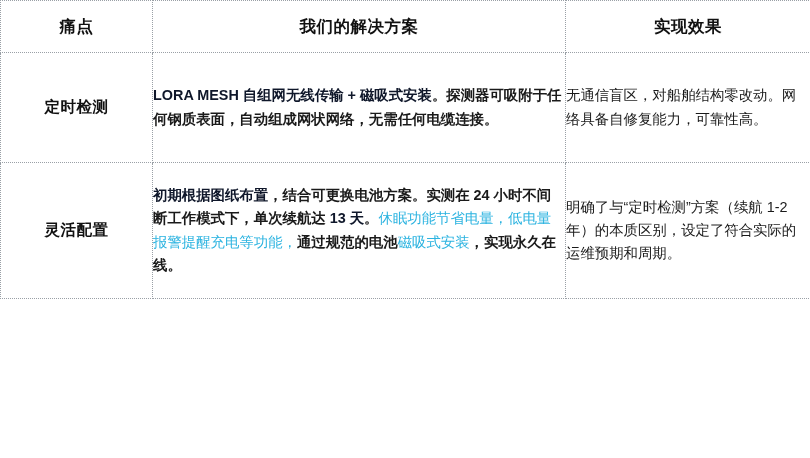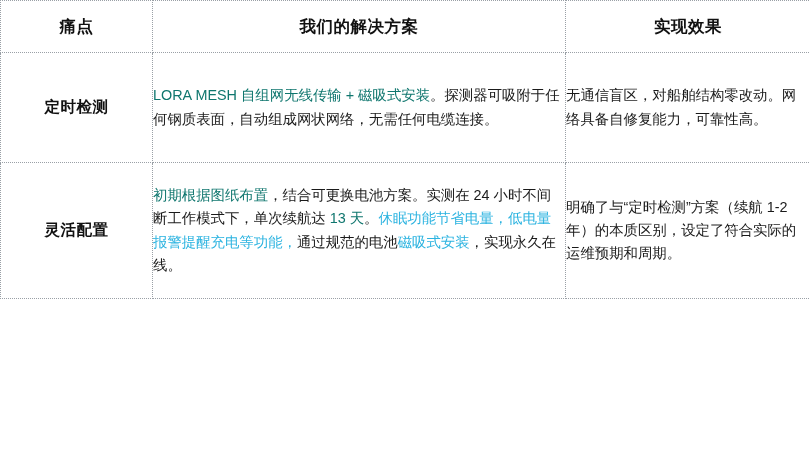--- a/index.html
+++ b/index.html
@@ -54,23 +54,23 @@
     line-height: 1.62;
     color: #1a1a1a;
     text-align: left;
   }
   td.sol { padding-left: 14px; padding-right: 10px; }
   td.effect { padding-left: 8px; padding-right: 8px; }
   tbody tr.r1 td { height: 110px; }
   tbody tr.r2 td { height: 136px; }
   tbody tr.r3 td { height: 136px; }
 
-  b.em { font-weight: normal; color: #0f766e; }
+  b.em { font-weight: bold; color: #0f172a; }
   span.cyan { color: #2bb3e0; }
-  span.normal { font-weight: normal; }
+  span.normal { font-weight: bold; }
 </style>
 </head>
 <body>
 
 <div class="page">
   <table class="solution-table">
     <colgroup>
       <col class="c1">
         <col class="c2">
         <col class="c3">

